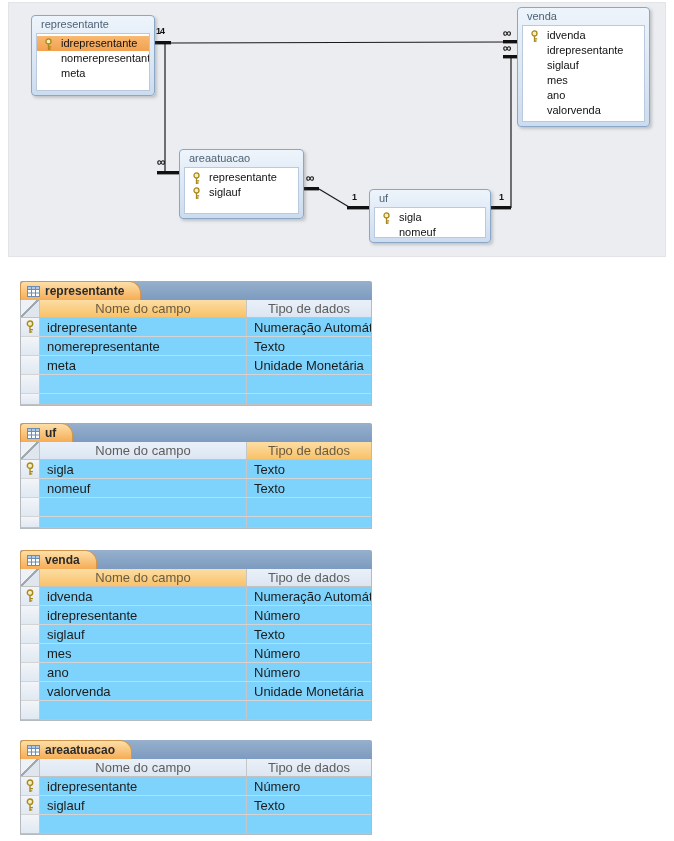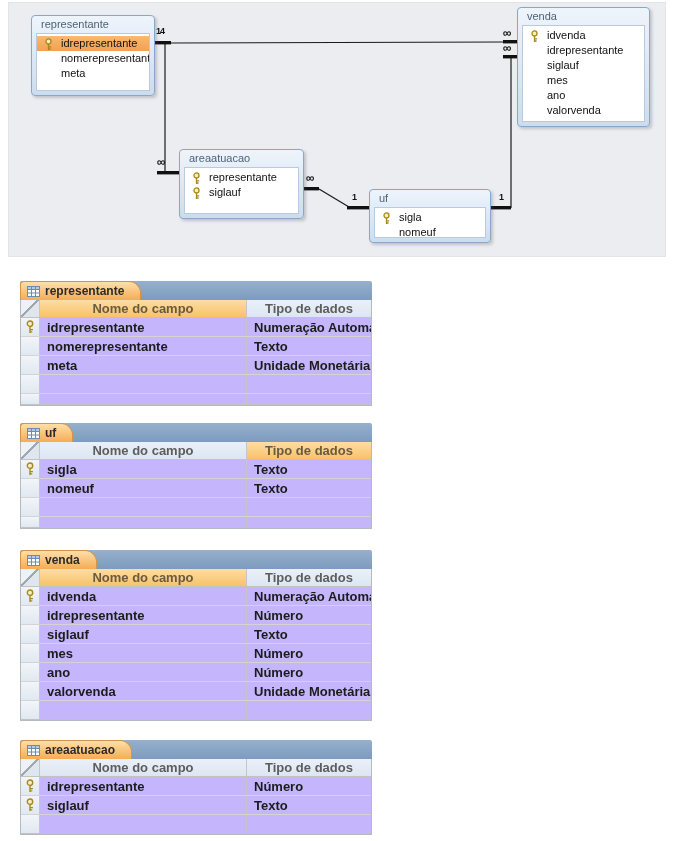--- a/index.html
+++ b/index.html
@@ -42,21 +42,21 @@
     background:linear-gradient(#96b0cc,#7d9bc0);
     border-radius:2px 2px 0 0;
   }
   .tab {
     position:absolute; left:0; top:0; height:19px;
     display:flex; align-items:center; gap:5px; padding:0 16px 0 6px;
     background:linear-gradient(#fddfa8,#f6ac55);
     border:1px solid #d49549; border-bottom:none; border-radius:4px 12px 0 0;
     font-size:12px; font-weight:bold; color:#2b2b2b;
   }
-  .grid { border:1px solid #b5bac1; border-top:none; background:#c4b5fd;font-weight:bold; }
+  .grid { border:1px solid #b5bac1; border-top:none; background:#7dd3fc; }
   .drow { display:flex; height:19px; border-bottom:1px solid #d4d4d4; }
   .drow.hdr { height:18px; border-bottom:1px solid #c2c2c2; }
   .drow.short { height:11px; }
   .drow.last { border-bottom:1px solid #c2c2c2; }
   .sel {
     width:19px; flex:0 0 19px; background:linear-gradient(#f2f5f9,#e0e8f1);
     border-right:1px solid #c6c6c6; position:relative;
   }
   .sel .dkey { position:absolute; left:4px; top:2px; }
   .sel.hdrsel { background:linear-gradient(135deg,#eef2f7 44%,#9fa8b1 44%,#9fa8b1 54%,#dfe6ee 54%); }

